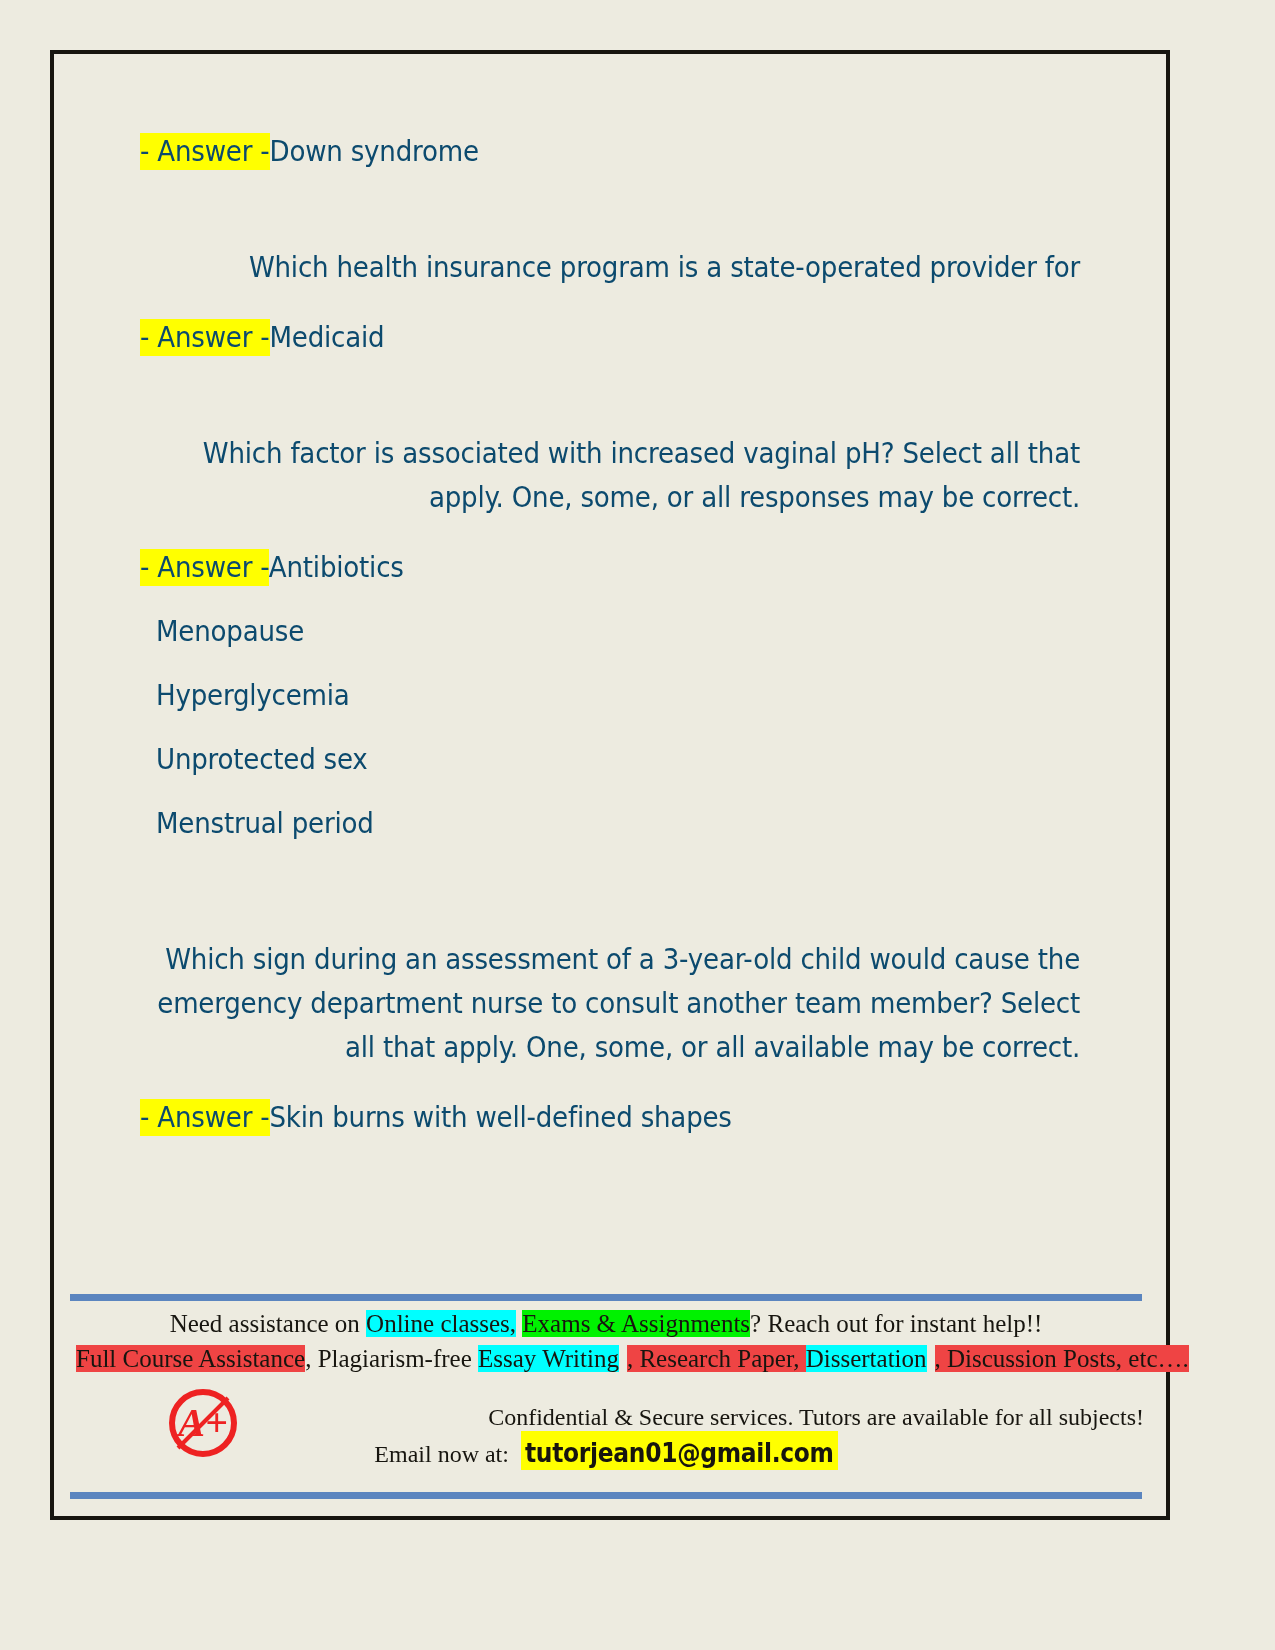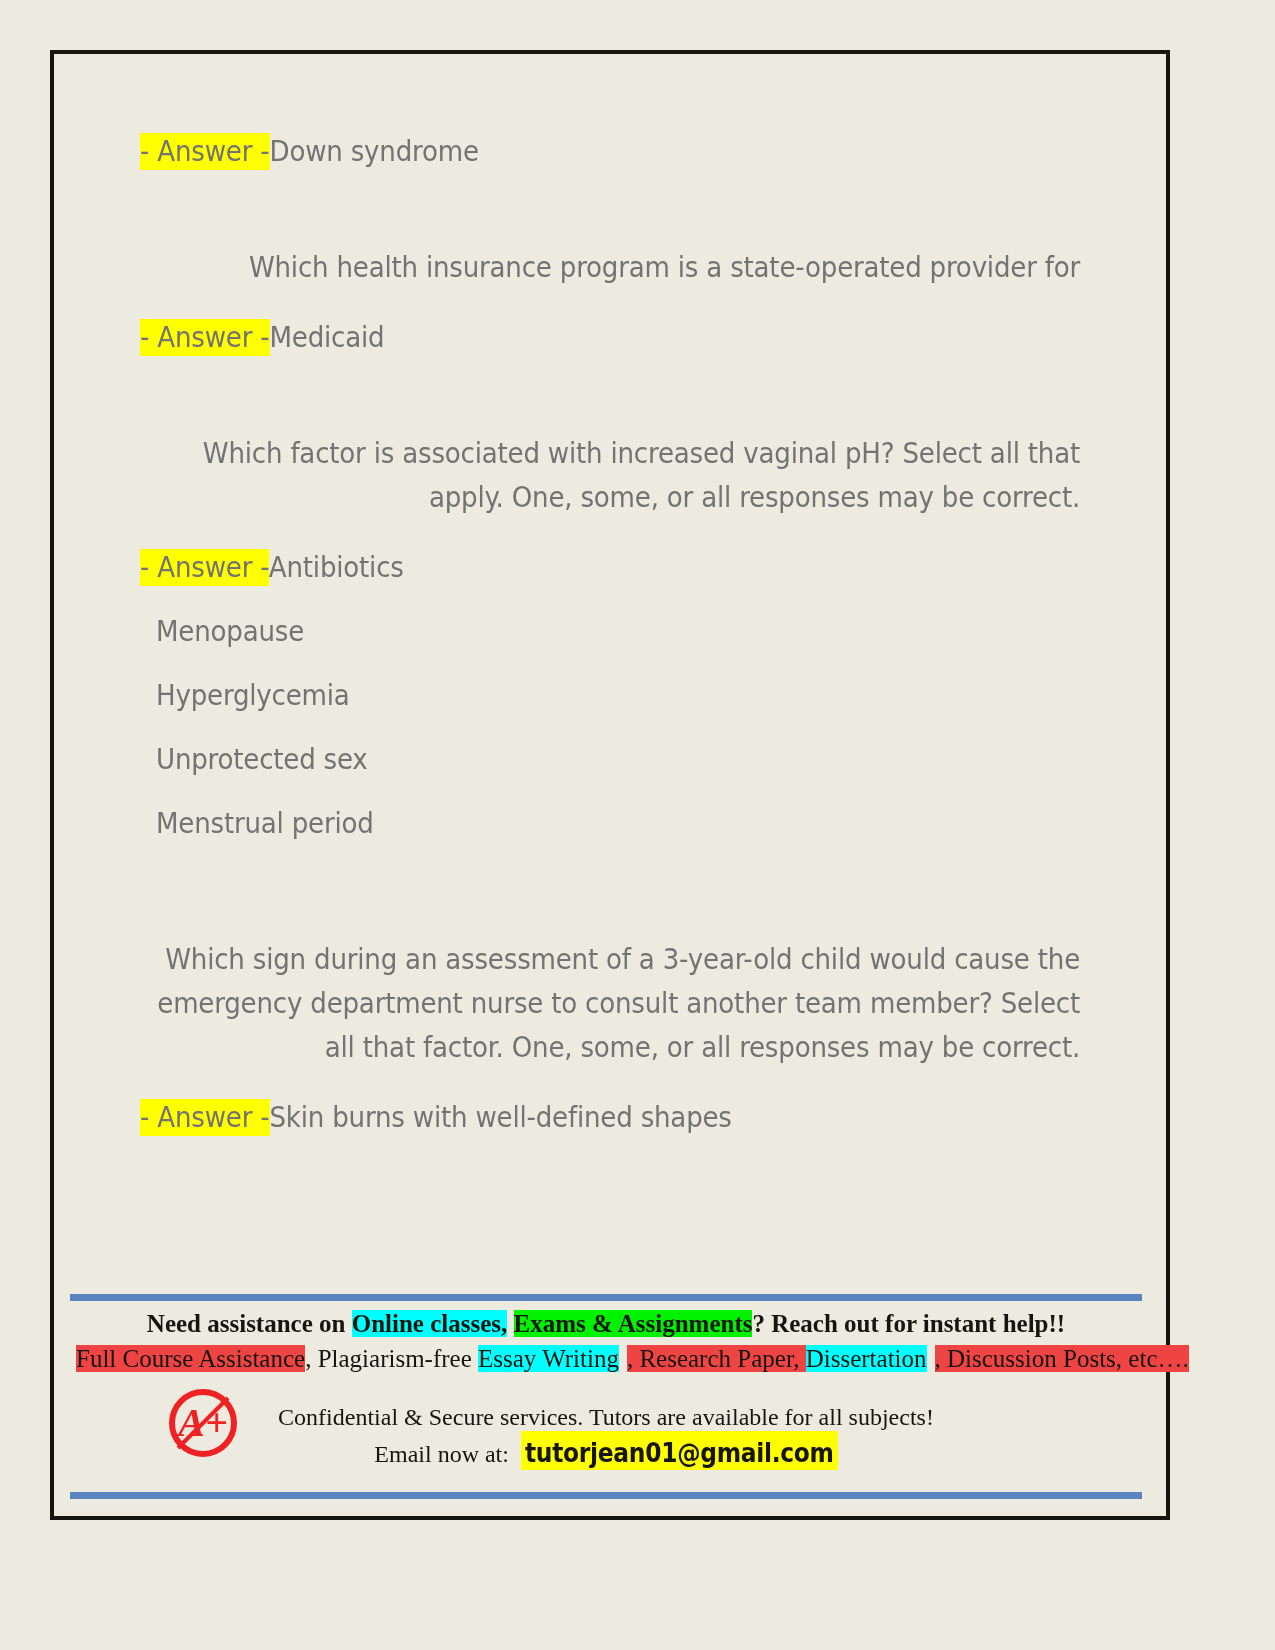--- a/index.html
+++ b/index.html
@@ -30,21 +30,21 @@
     position: absolute;
     left: 86px;
     top: 75px;
     width: 940px;
   }
 
   .para {
     font-family: "DejaVu Sans Condensed", "Liberation Sans Narrow", "Liberation Sans", sans-serif;
     font-size: 29px;
     line-height: 44px;
-    color: #737373;
+    color: #0c4a6e;
     letter-spacing: -0.2px;
     margin: 0;
   }
 
   .q-block { margin: 0 0 6px 0; text-align: right; }
 
   .spacer-lg { height: 72px; }
   .spacer-sm { height: 20px; }
 
   .ans-line { margin: 0; }
@@ -76,32 +76,32 @@
     width: 1076px;
     text-align: center;
     font-family: "Liberation Serif", "DejaVu Serif", serif;
     color: #17150f;
   }
 
   .f-line1 {
     font-size: 25px;
     line-height: 32px;
     white-space: nowrap;
-    font-weight: bold;
   }
   .f-line2 {
     font-size: 25px;
     line-height: 34px;
     white-space: nowrap;
     margin-top: 2px;
   }
   .f-line3 {
     font-size: 24px;
     line-height: 34px;
     margin-top: 24px;
+    text-align: right;
   }
   .f-line4 {
     font-size: 24px;
     line-height: 34px;
     margin-top: 2px;
   }
 
   .hl-cyan   { background: #00ffff; }
   .hl-green  { background: #00f200; }
   .hl-yel    { background: #ef4444; margin-left: 8px; }
@@ -156,21 +156,21 @@
     <div class="para opt-line">Menopause</div>
     <div class="para opt-line">Hyperglycemia</div>
     <div class="para opt-line">Unprotected sex</div>
     <div class="para opt-line">Menstrual period</div>
 
     <div class="spacer-lg"></div>
 
     <div class="q-block">
       <div class="para">Which sign during an assessment of a 3-year-old child would cause the</div>
       <div class="para">emergency department nurse to consult another team member? Select</div>
-      <div class="para">all that factor. One, some, or all responses may be correct.</div>
+      <div class="para">all that apply. One, some, or all available may be correct.</div>
     </div>
     <div class="spacer-sm"></div>
     <div class="para ans-line"><span class="hl-yellow">- Answer -</span><span>Skin burns with well-defined shapes</span></div>
 
   </div>
 
   <div class="rule rule-top"></div>
   <div class="rule rule-bottom"></div>
 
   <div class="logo">

